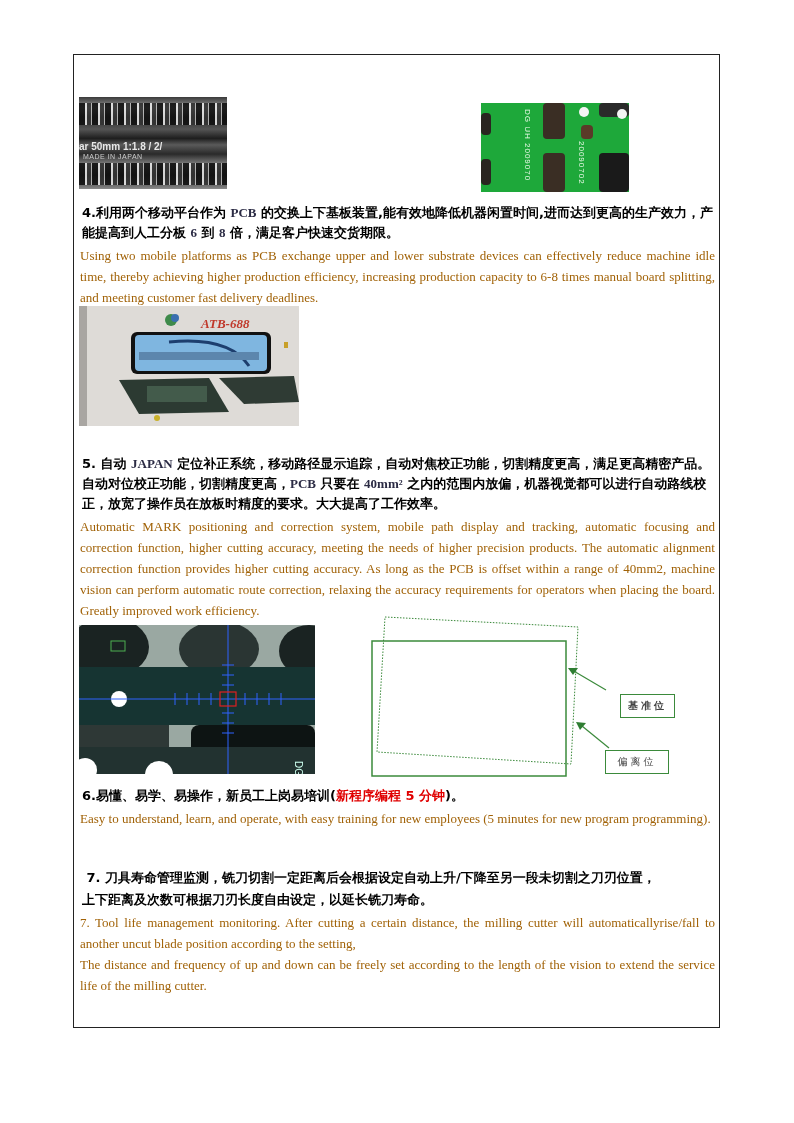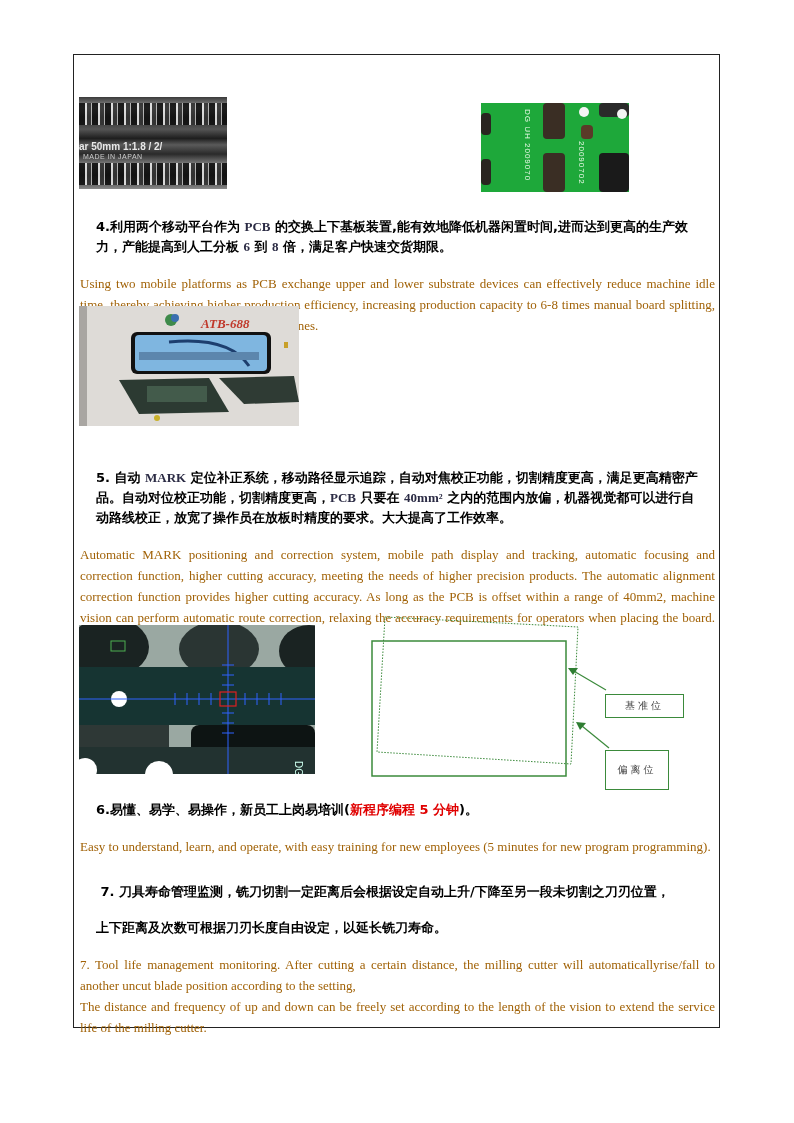--- a/index.html
+++ b/index.html
@@ -2,21 +2,21 @@
 <html><head>
 <meta charset="utf-8">
 <style>
   html, body { margin: 0; padding: 0; background: #ffffff; }
   body { width: 794px; height: 1123px; position: relative; overflow: hidden;
          font-family: "Liberation Serif", "DejaVu Serif", serif; color: #111; }
   .frame { position: absolute; left: 73px; top: 54px; width: 647px; height: 974px;
            border: 1.5px solid #222; box-sizing: border-box; }
   .abs { position: absolute; }
   .zh-h { font-family: "DejaVu Sans", sans-serif; font-weight: bold; font-size: 13px;
-          line-height: 20px; color: #000; margin: 16px; }
+          line-height: 20px; color: #000; margin: 2px; }
   .zh-h .lat { font-family: "Liberation Serif", serif; color: #2b2b44; font-weight: bold; }
   .zh-h .red { color: #e00000; }
   .en { font-size: 13px; line-height: 21px; color: #a16207; text-align: justify;
         text-align-last: left; margin: 0; }
   .photo { position: absolute; overflow: hidden; }
   
   .lens { left: 79px; top: 97px; width: 148px; height: 92px;
           background: linear-gradient(180deg,#3a3a3a 0%,#9a9a9a 12%,#2a2a2a 22%,#555 35%,#1e1e1e 45%,#5a5a5a 52%,#2a2a2a 62%,#777 72%,#1c1c1c 85%,#8a8a8a 100%); }
   .lens .ridges-top, .lens .ridges-bot { position: absolute; left: 0; width: 100%; height: 22px;
           background: repeating-linear-gradient(90deg,#111 0 6px,#e6e6e6 6px 8px,#333 8px 12px,#bbb 12px 13px); opacity: .9; }
@@ -83,21 +83,21 @@
     <rect x="60" y="46" width="120" height="8" fill="#5c86ad"></rect>
     <polygon points="40,74 130,72 150,106 60,108" fill="#2c3a32"></polygon>
     <polygon points="140,72 215,70 220,96 165,98" fill="#2f3b34"></polygon>
     <rect x="68" y="80" width="60" height="16" fill="#4d6a55" opacity=".7"></rect>
     <circle cx="78" cy="112" r="3" fill="#c8b02a"></circle>
     <rect x="205" y="36" width="4" height="6" fill="#c8a02a"></rect>
   </svg>
 </div>
 
 <div class="abs" style="left:80px;top:452px;width:635px;">
-  <p class="zh-h" id="s5h"><span>5. 自动 </span><span class="lat">MARK</span><span> 定位补正系统，移动路径显示追踪，自动对焦校正功能，切割精度更高，满足更高精密产品。自动对位校正功能，切割精度更高，</span><span class="lat">PCB</span><span> 只要在 </span><span class="lat">40mm²</span><span> 之内的范围内放偏，机器视觉都可以进行自动路线校正，放宽了操作员在放板时精度的要求。大大提高了工作效率。</span></p>
+  <p class="zh-h" id="s5h"><span>5. 自动 </span><span class="lat">JAPAN</span><span> 定位补正系统，移动路径显示追踪，自动对焦校正功能，切割精度更高，满足更高精密产品。自动对位校正功能，切割精度更高，</span><span class="lat">PCB</span><span> 只要在 </span><span class="lat">40mm²</span><span> 之内的范围内放偏，机器视觉都可以进行自动路线校正，放宽了操作员在放板时精度的要求。大大提高了工作效率。</span></p>
   <p class="en">Automatic MARK positioning and correction system, mobile path display and tracking, automatic focusing and correction function, higher cutting accuracy, meeting the needs of higher precision products. The automatic alignment correction function provides higher cutting accuracy. As long as the PCB is offset within a range of 40mm2, machine vision can perform automatic route correction, relaxing the accuracy requirements for operators when placing the board. Greatly improved work efficiency.</p>
 </div>
 
 <div class="photo camera">
   <svg width="236" height="149" viewBox="0 0 236 149">
     <rect width="236" height="149" fill="#9aa8a2"></rect>
     <ellipse cx="30" cy="22" rx="40" ry="30" fill="#1a2322"></ellipse>
     <ellipse cx="140" cy="24" rx="40" ry="28" fill="#2a3533"></ellipse>
     <ellipse cx="230" cy="26" rx="30" ry="26" fill="#1a2322"></ellipse>
     <rect x="0" y="42" width="236" height="58" fill="#163432"></rect>
@@ -133,22 +133,22 @@
 
 <div class="diagram">
   <svg width="330" height="175" viewBox="0 0 330 175" style="position:absolute;left:0;top:0;">
     <polygon points="25,7 218,17 211,154 17,142" fill="none" stroke="#3b8a3b" stroke-width="1" stroke-dasharray="1.5,1.5"></polygon>
     <rect x="12" y="31" width="194" height="135" fill="none" stroke="#3b8a3b" stroke-width="1.5"></rect>
     <line x1="246" y1="80" x2="212" y2="60" stroke="#3b8a3b" stroke-width="1.2"></line>
     <polygon points="208,58 218,58 213,65" fill="#2e7d32"></polygon>
     <line x1="249" y1="138" x2="222" y2="116" stroke="#3b8a3b" stroke-width="1.2"></line>
     <polygon points="216,112 226,113 220,120" fill="#2e7d32"></polygon>
   </svg>
-  <div class="legend-box" style="left:245px;top:84px;width:79px;height:24px;">基准位</div>
-  <div class="legend-box" style="left:245px;top:140px;width:64px;height:40px;">偏离位</div>
+  <div class="legend-box" style="left:260px;top:84px;width:55px;height:24px;font-weight:bold;">基准位</div>
+  <div class="legend-box" style="left:245px;top:140px;width:64px;height:24px;">偏离位</div>
 </div>
 
 <div class="abs" style="left:80px;top:784px;width:635px;">
   <p class="zh-h" id="s6h"><span>6.易懂、易学、易操作，新员工上岗易培训(</span><span class="red">新程序编程 5 分钟</span><span>)。</span></p>
   <p class="en">Easy to understand, learn, and operate, with easy training for new employees (5 minutes for new program programming).</p>
 </div>
 
 <div class="abs" style="left:80px;top:866px;width:635px;">
   <p class="zh-h" style="white-space:pre;"> 7. 刀具寿命管理监测，铣刀切割一定距离后会根据设定自动上升/下降至另一段未切割之刀刃位置，</p>
   <p class="zh-h">上下距离及次数可根据刀刃长度自由设定，以延长铣刀寿命。</p>

